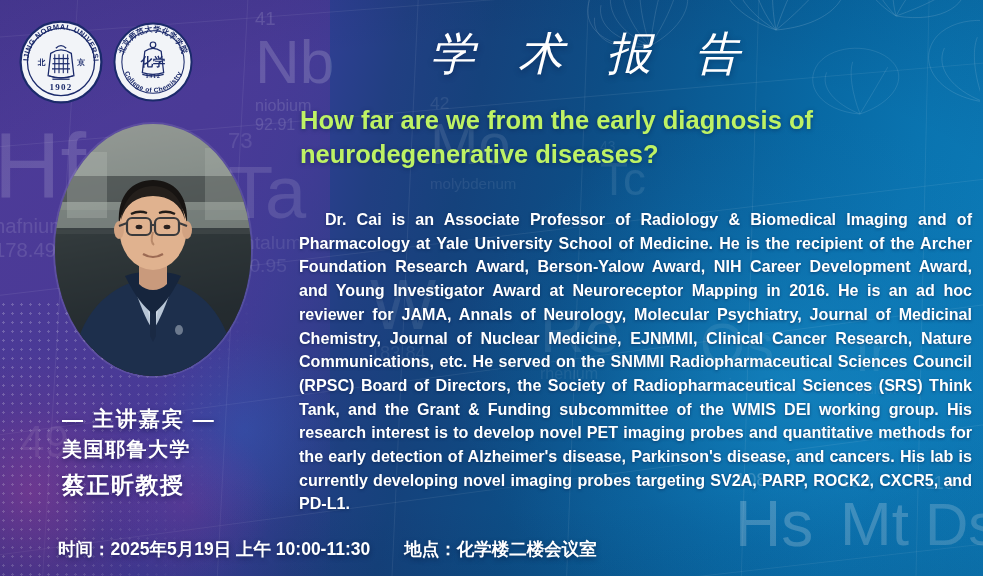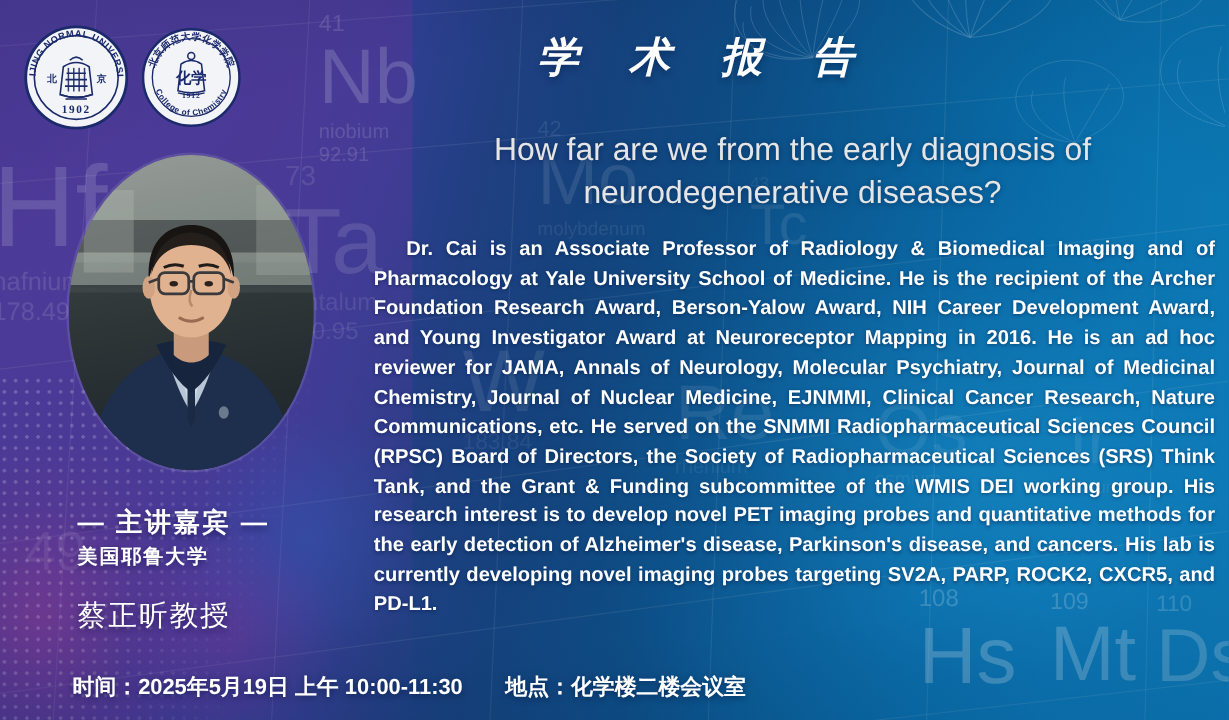--- a/index.html
+++ b/index.html
@@ -111,38 +111,38 @@
     background:linear-gradient(170deg,#8e938f 0%, #6f7a76 25%, #4a5350 50%, #2a3236 75%, #1b2226 100%);
   }
   .ph-blurshapes { position:absolute; inset:0; }
 
   
   .cn-title {
     position:absolute; left:430px; top:24px;
     z-index:6;
     color:#ffffff;
     font-family:"Liberation Serif", serif;
-    font-size:33px;
-    font-weight:700;
+    font-size:45px;
+    font-weight:400;
     letter-spacing:16px;
     text-shadow:0 2px 6px rgba(0,20,60,.45);
     font-style:italic;
   }
   .en-title {
     position:absolute; left:300px; top:104px; width:668px;
     z-index:6;
-    color:#e5e5e5;
+    color:#bef264;
     font-size:25.5px;
-    font-weight:400;
+    font-weight:700;
     line-height:1.32;
-    text-align:center;
+    text-align:left;
     text-shadow:0 1px 4px rgba(0,25,70,.5);
   }
   .bio {
-    position:absolute; left:299px; top:188px; width:673px;
+    position:absolute; left:299px; top:208px; width:673px;
     z-index:6;
     color:#ffffff;
     font-size:16.1px;
     font-weight:700;
     line-height:23.7px;
     text-align:justify;
     text-shadow:0 1px 3px rgba(0,25,70,.55);
     text-indent:26px;
   }
 
@@ -152,24 +152,24 @@
     z-index:6;
     text-align:left;
     color:#ffffff;
     font-family:"Liberation Sans", sans-serif;
     text-shadow:0 2px 5px rgba(10,10,60,.55);
   }
   .speaker-role {
     font-size:21px; font-weight:700; letter-spacing:2px; line-height:1.35;
   }
   .speaker-affil {
-    font-size:16px; font-weight:700; letter-spacing:1.5px; line-height:1.4; margin-top:2px;
+    font-size:20px; font-weight:700; letter-spacing:1.5px; line-height:1.4; margin-top:2px;
   }
   .speaker-name {
-    font-size:23px; font-weight:400; letter-spacing:1.5px; line-height:1.4; margin-top:18px;
+    font-size:23px; font-weight:700; letter-spacing:1.5px; line-height:1.4; margin-top:6px;
   }
 
   
   .footer {
     position:absolute; left:58px; bottom:14px;
     z-index:6;
     color:#ffffff;
     font-weight:700;
     text-shadow:0 2px 5px rgba(0,20,60,.6);
   }

